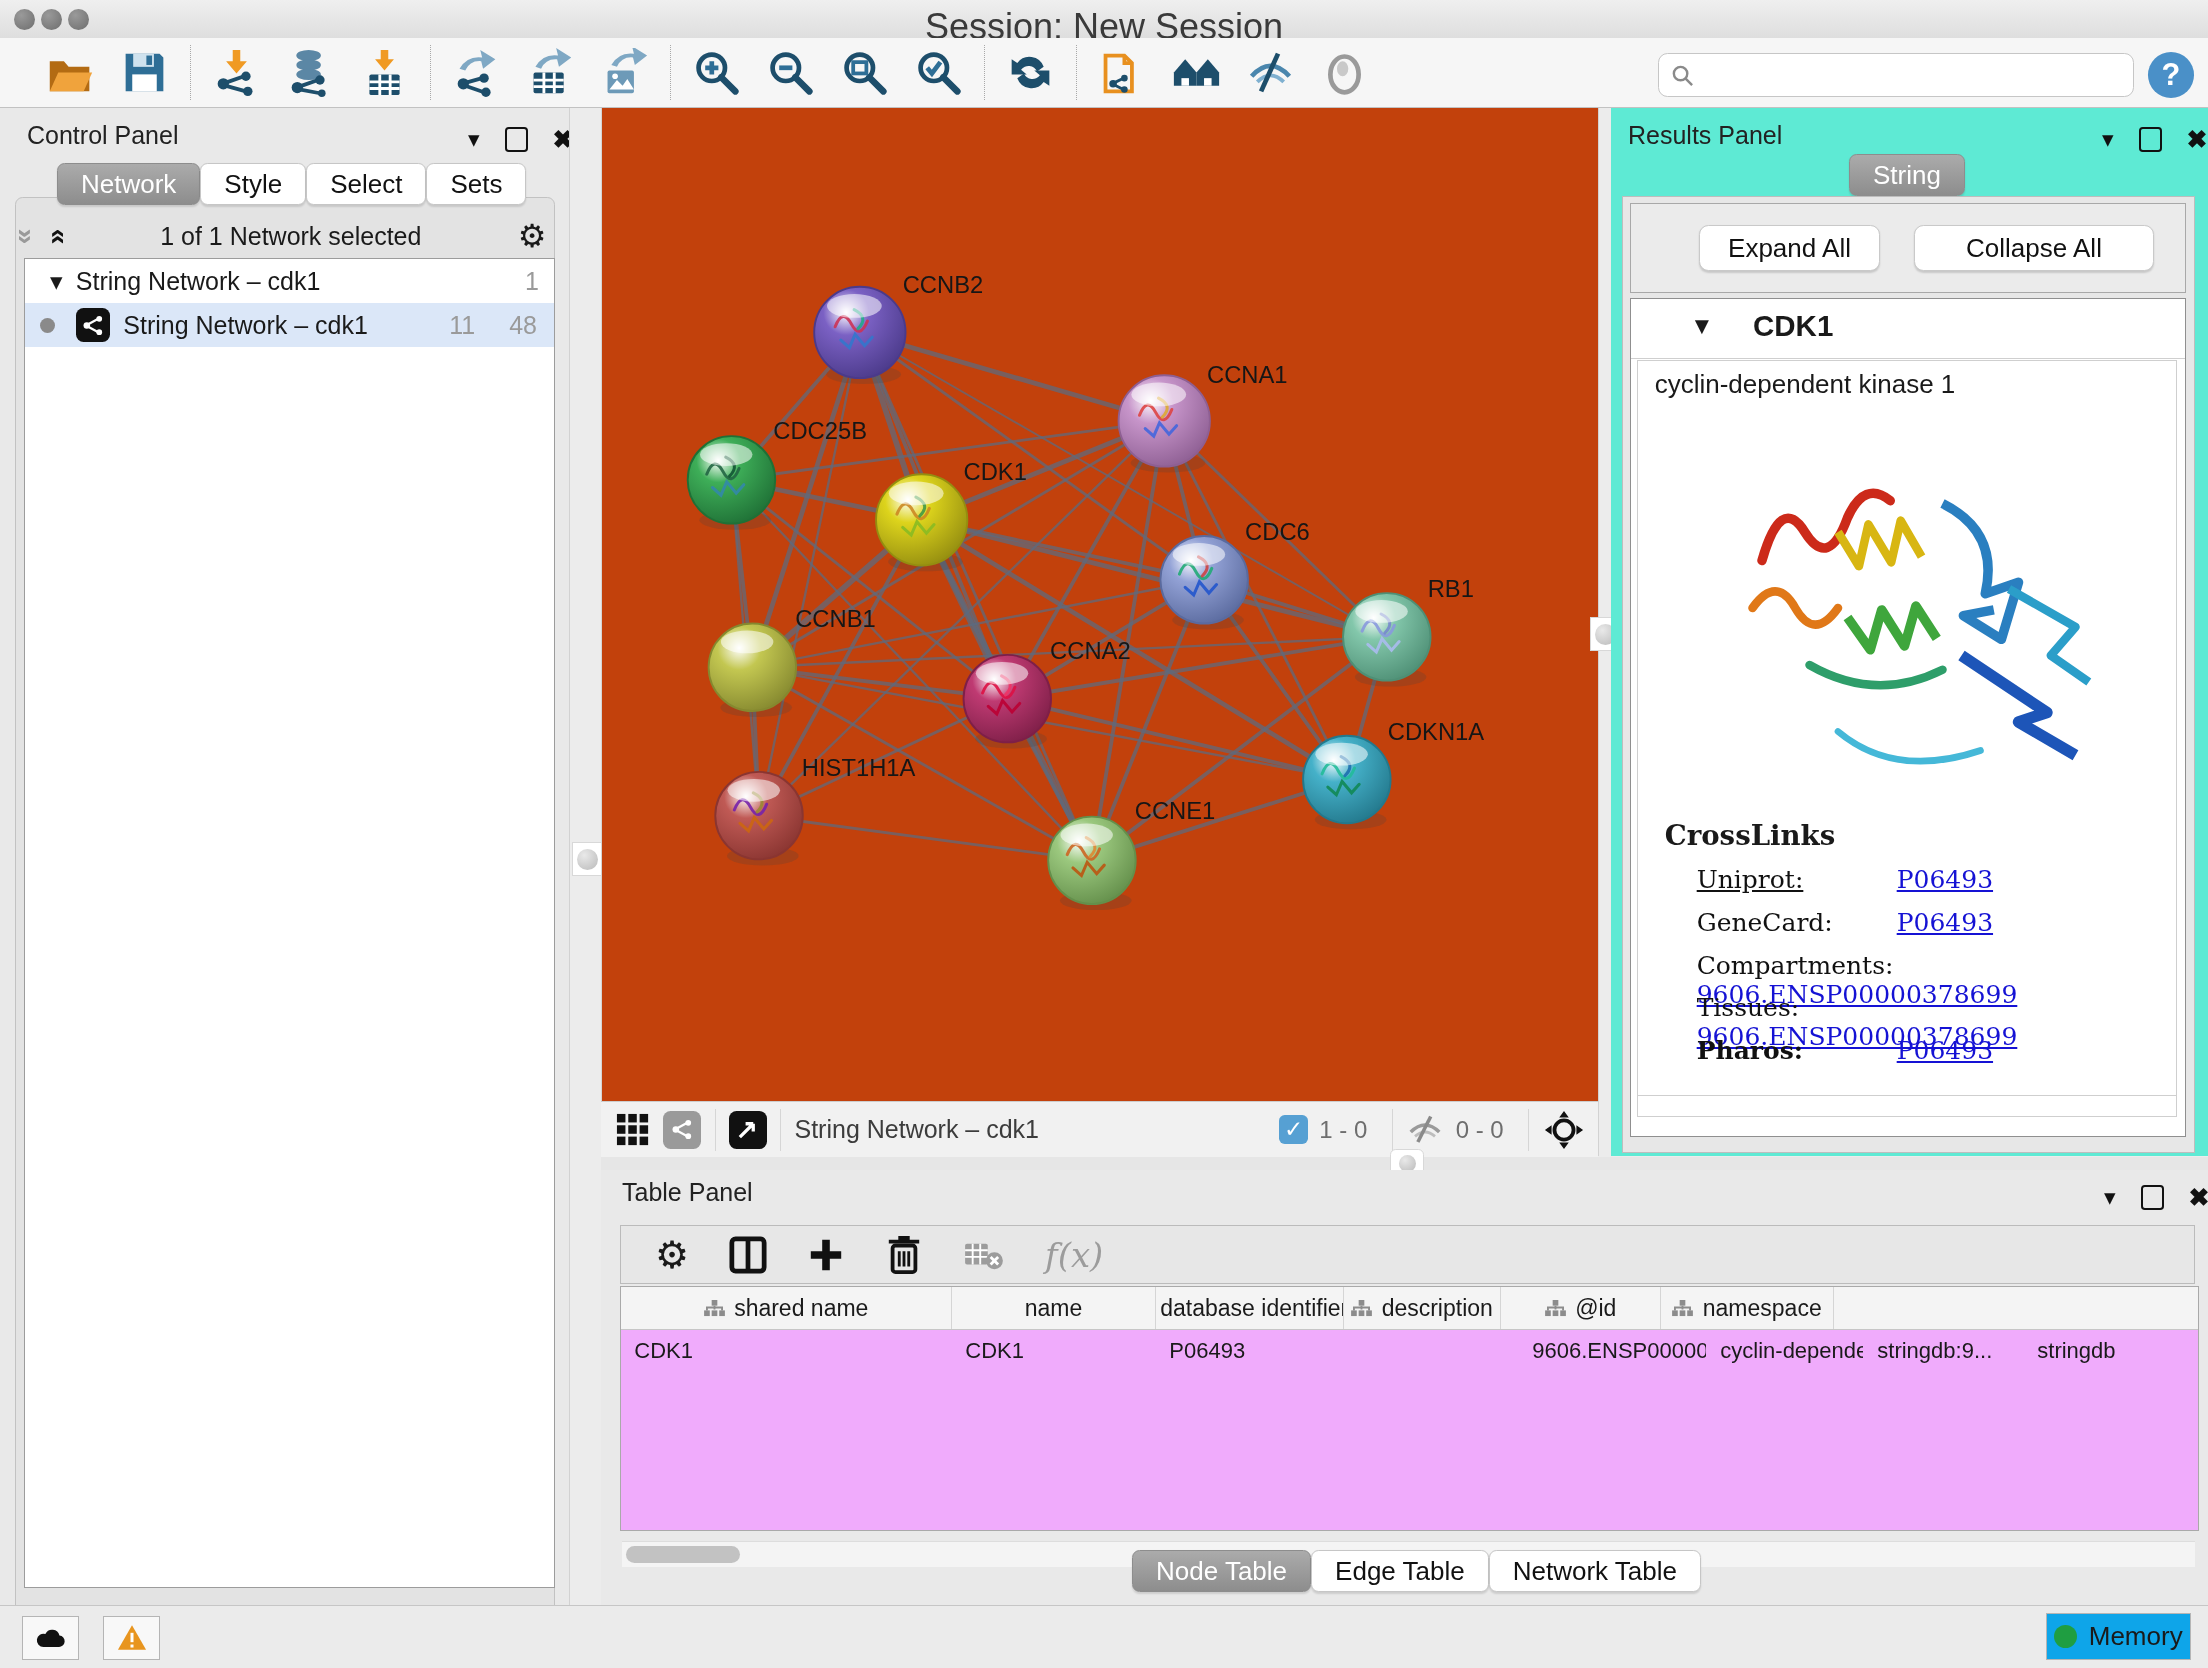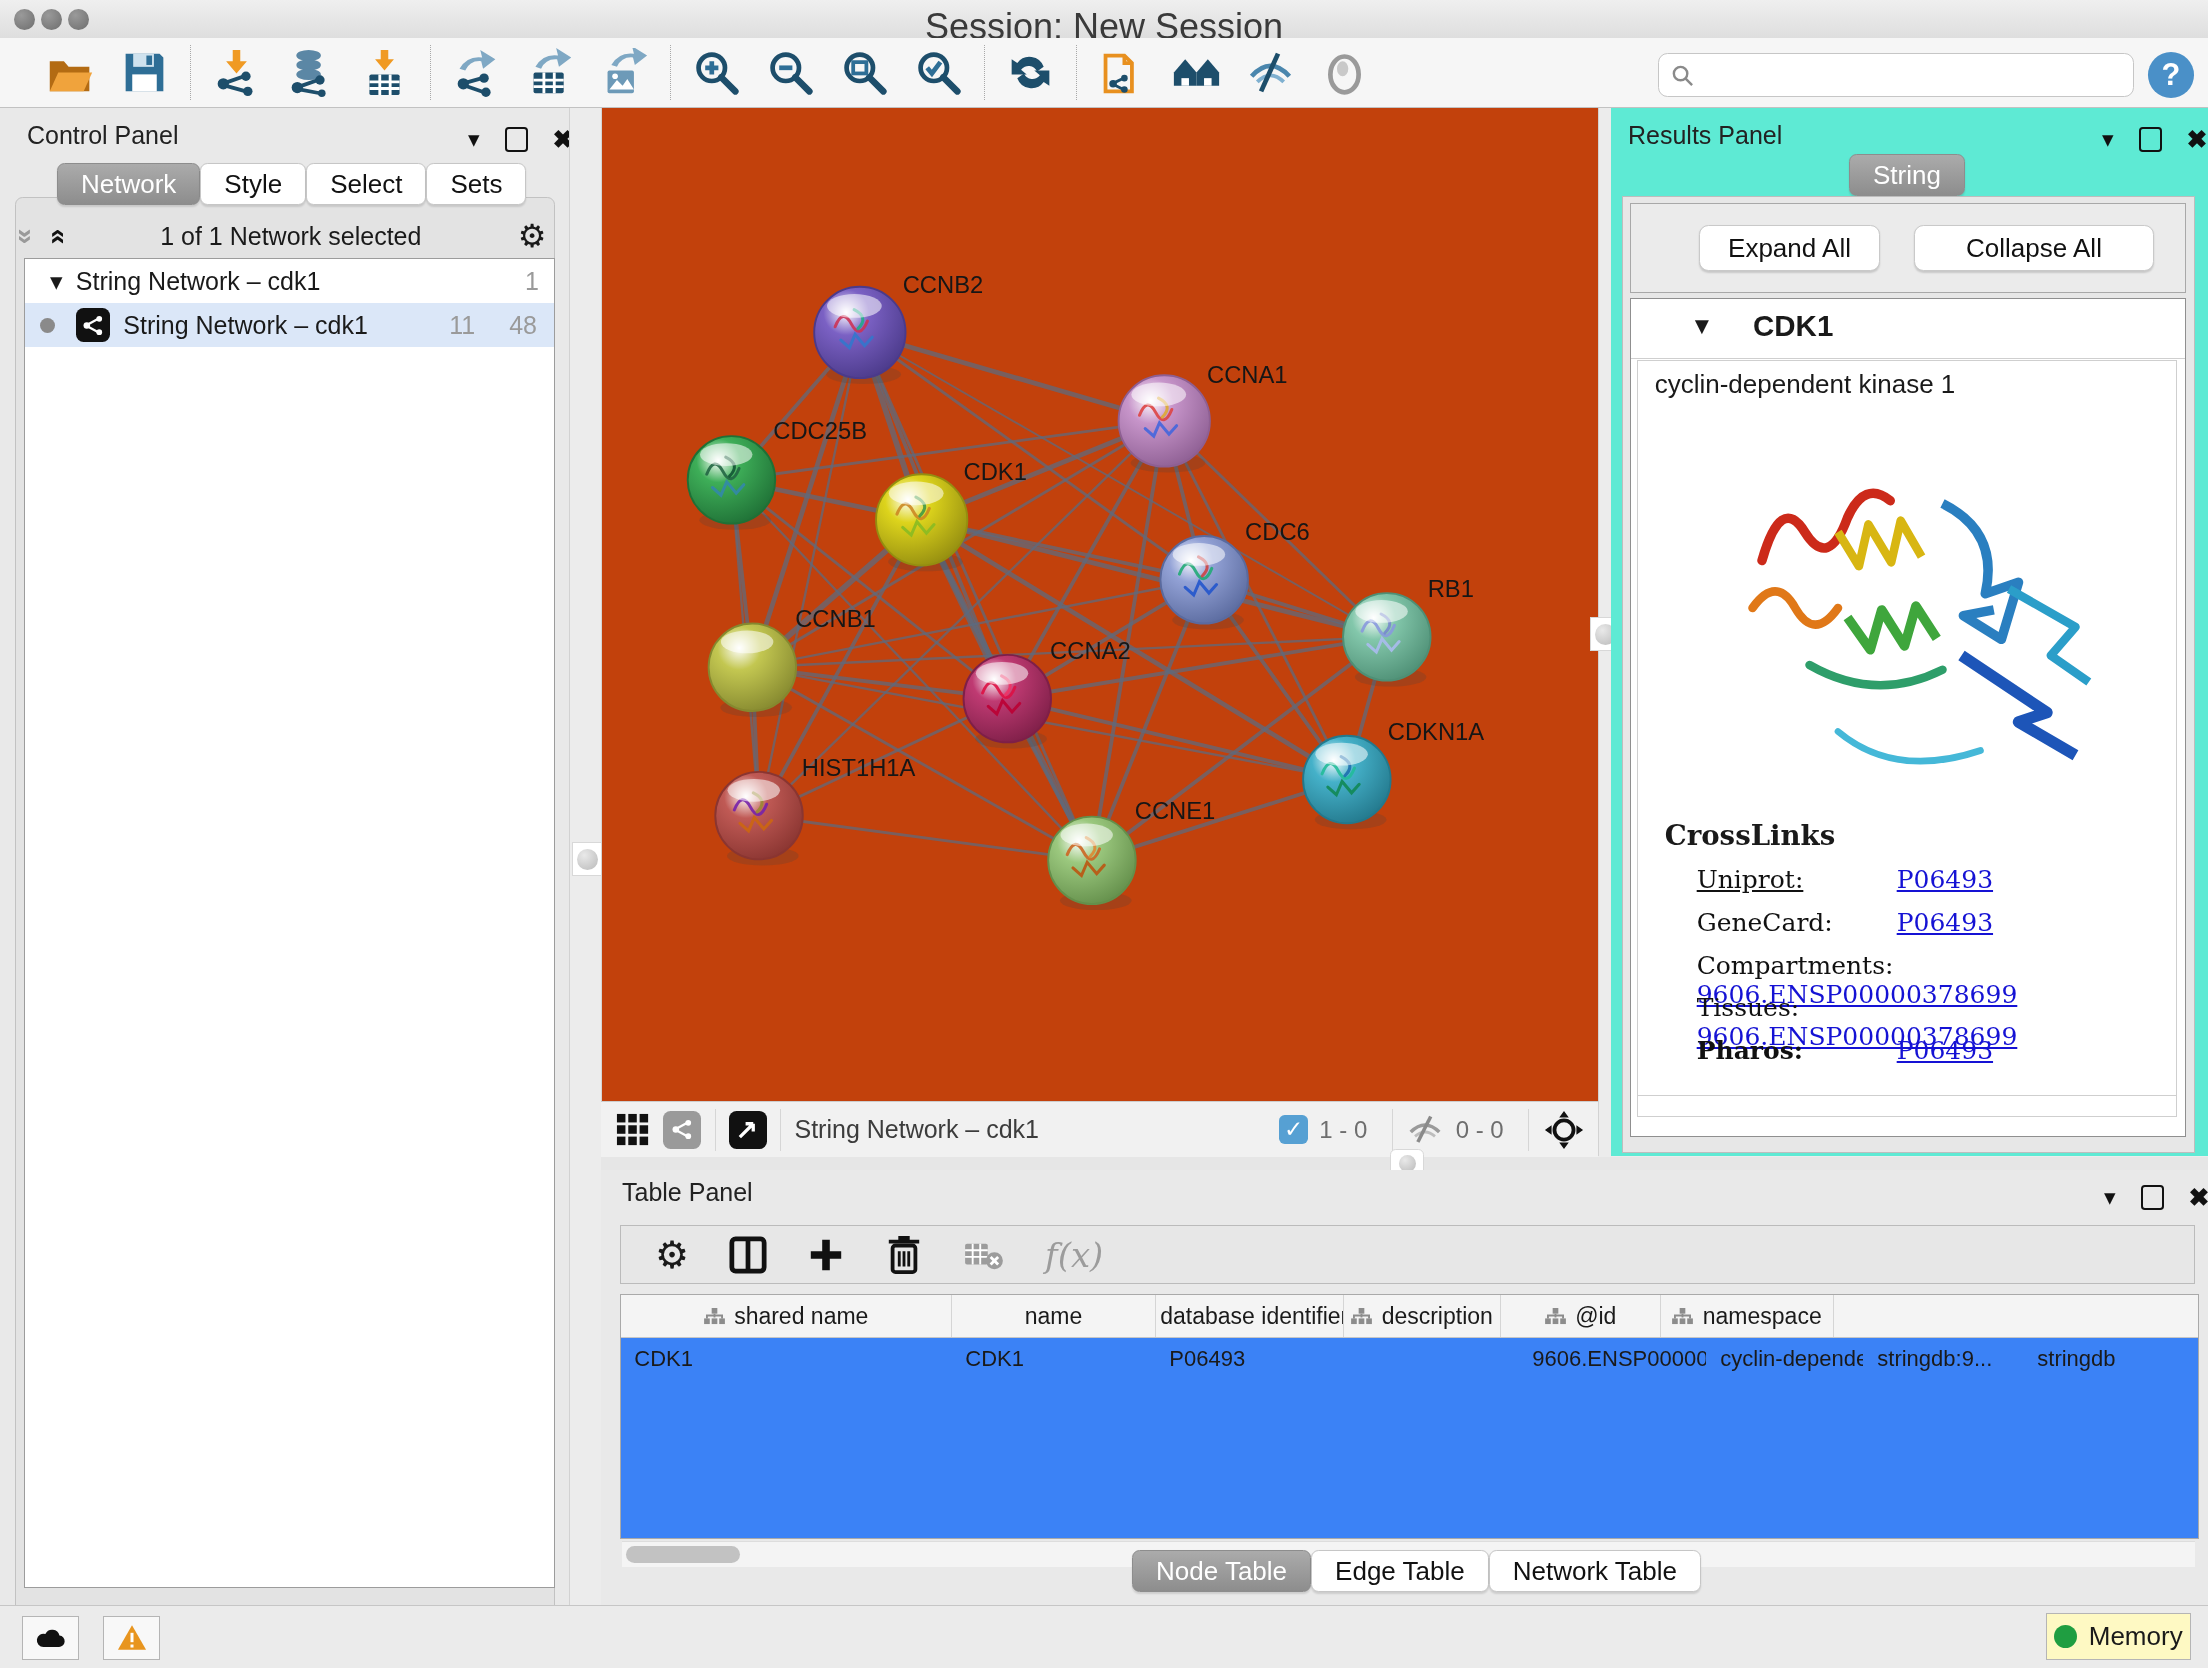--- a/index.html
+++ b/index.html
@@ -57,34 +57,34 @@
   #res-outer{left:11.4px;top:88px;width:571px;height:955px;background:#e7e7e7;border:1.9px solid #bdbdbd}
   #res-btnbox{left:19px;top:95px;width:554px;height:88px;background:#ebebeb;border:1.9px solid #a8a8a8}
   #res-section{left:19px;top:190px;width:554px;height:837px;background:#fff;border:1.9px solid #8f8f8f}
   #res-subbox{left:5.7px;top:61px;width:538px;height:755px;border:1px solid #cfcfcf}
   .xrow{position:absolute;font-family:"DejaVu Serif","Liberation Serif",serif;font-size:25px;color:#111}
   .xrow a{color:#1512d4;text-decoration:underline}
   
   #table-panel{left:601px;top:1170px;width:1607px;height:436px;background:#e9e9e9}
   #tbl-toolbar{left:19px;top:55px;width:1575px;height:59px;background:#e7e7e7;border:1.9px solid #bbb;
                display:flex;align-items:center;gap:40px;padding-left:34px;box-sizing:border-box}
-  #tbl-box{left:19px;top:124px;width:1577px;height:243px;background:#3b82f6;border:1.9px solid #a9a9a9}
+  #tbl-box{left:19px;top:116px;width:1577px;height:243px;background:#f0abfc;border:1.9px solid #a9a9a9}
   .thead{display:flex;background:#f4f4f4;border-bottom:1.9px solid #c6c6c6;height:42px}
   .th{display:flex;align-items:center;justify-content:center;gap:9.5px;font-size:23px;color:#1a1a1a;
       border-right:1px solid #d5d5d5;box-sizing:border-box;overflow:hidden;white-space:nowrap}
   .tbody .td{font-size:22px;padding-left:13.3px;display:flex;align-items:center;border-right:1px solid transparent;
              box-sizing:border-box;overflow:hidden;white-space:nowrap}
   .trowdata{display:flex;height:42px}
   .scrolltrack{width:1573px;height:25px;background:#f4f4f4;border-top:1px solid #ddd}
   .scrollthumb{width:114px;height:17px;border-radius:8.6px;background:#c2c2c2;margin-top:3.8px;margin-left:3.8px}
   #bottom-tabs{left:531px;top:380px;display:flex}
   
   #statusbar{left:0;top:1605px;width:2208px;height:63px;background:#ebebeb;border-top:1.9px solid #c6c6c6}
   .sbtn{background:#f8f8f8;border:1.9px solid #b5b5b5;display:flex;align-items:center;justify-content:center}
-  #memory-btn{gap:11.4px;font-size:26px;background:#fef9c3}
+  #memory-btn{gap:11.4px;font-size:26px;background:#0ea5e9}
   #memory-btn .dot{width:23px;height:23px;border-radius:50%;background:#1f9e41}
   svg text{font-family:"Liberation Sans",sans-serif}
 </style>
 </head>
 <body>
 
 <div id="titlebar" class="abs">
   <div class="tl abs" style="left:14.3px"></div>
   <div class="tl abs" style="left:41px"></div>
   <div class="tl abs" style="left:68px"></div>

